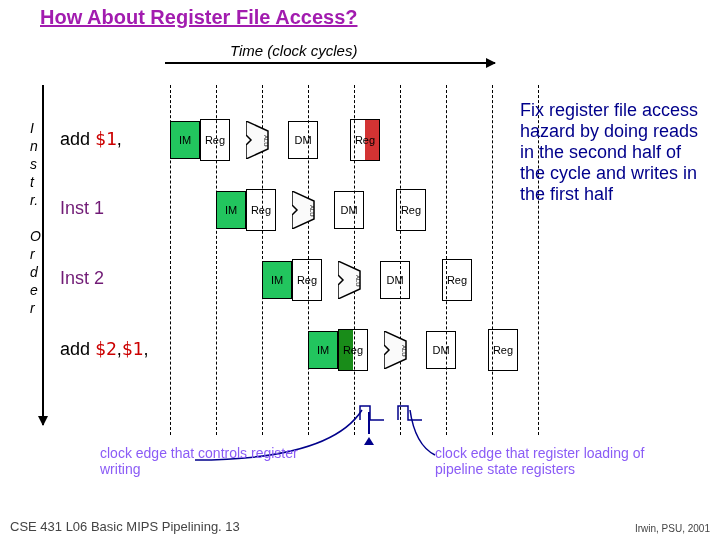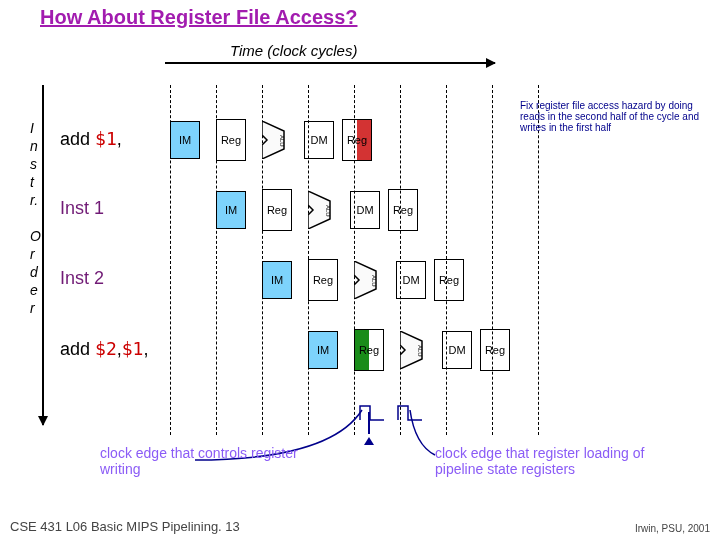--- a/index.html
+++ b/index.html
@@ -86,22 +86,22 @@
     height: 40px;
     pointer-events: none;
   }
   .box {
     width: 30px; height: 38px;
     border: 1.5px solid #000;
     display: flex;
     align-items: center;
     justify-content: center;
     font-size: 11px;
-    background: #7dd3fc;
-    margin-right: 16px;
+    background: #22c55e;
+    margin-right: 0;
   }
   .regbox {
     width: 30px; height: 42px;
     border: 1.5px solid #000;
     display: flex;
     align-items: center;
     justify-content: center;
     font-size: 11px;
     margin-right: 16px;
     position: relative;
@@ -123,34 +123,34 @@
     position: relative;
   }
   .alu svg { width: 100%; height: 100%; }
   .dm {
     width: 30px; height: 38px;
     border: 1.5px solid #000;
     display: flex;
     align-items: center;
     justify-content: center;
     font-size: 11px;
-    margin-right: 8px;
+    margin-right: 32px;
   }
   .dashed-col {
     position: absolute;
     border-left: 1.5px dashed #000;
     top: 85px;
     height: 350px;
   }
   .fix-text {
     position: absolute;
     top: 100px;
     left: 520px;
     right: 15px;
-    font-size: 10px;
+    font-size: 18px;
     color: #00008b;
   }
   .clock-label {
     position: absolute;
     font-size: 14px;
     color: #8b5cf6;
     width: 200px;
   }
   .footer-left {
     position: absolute;

